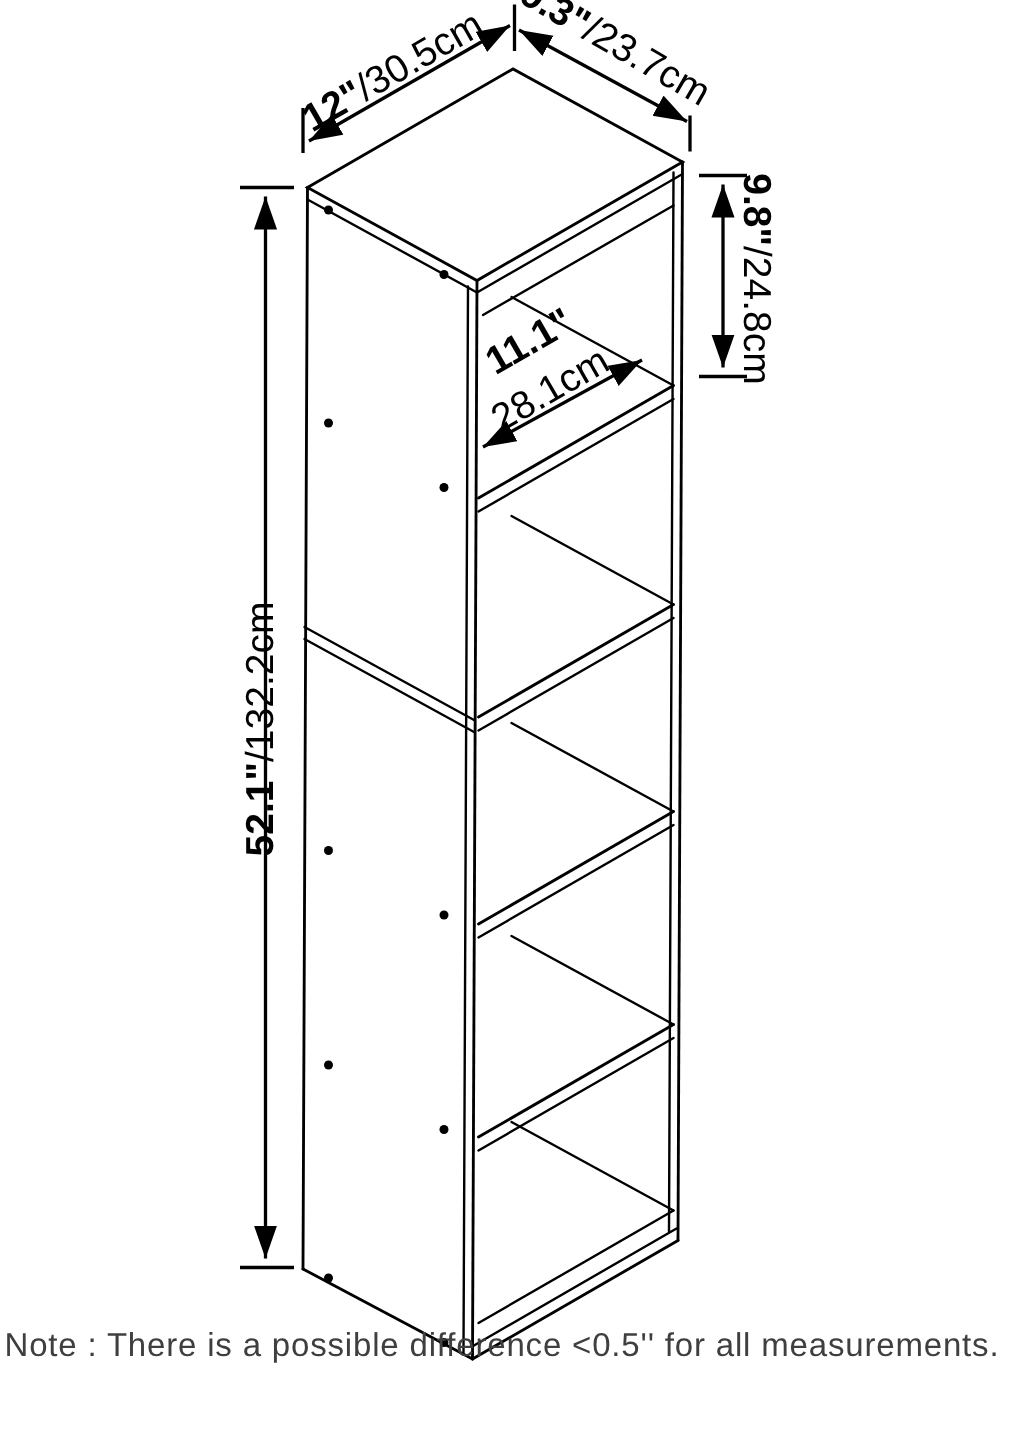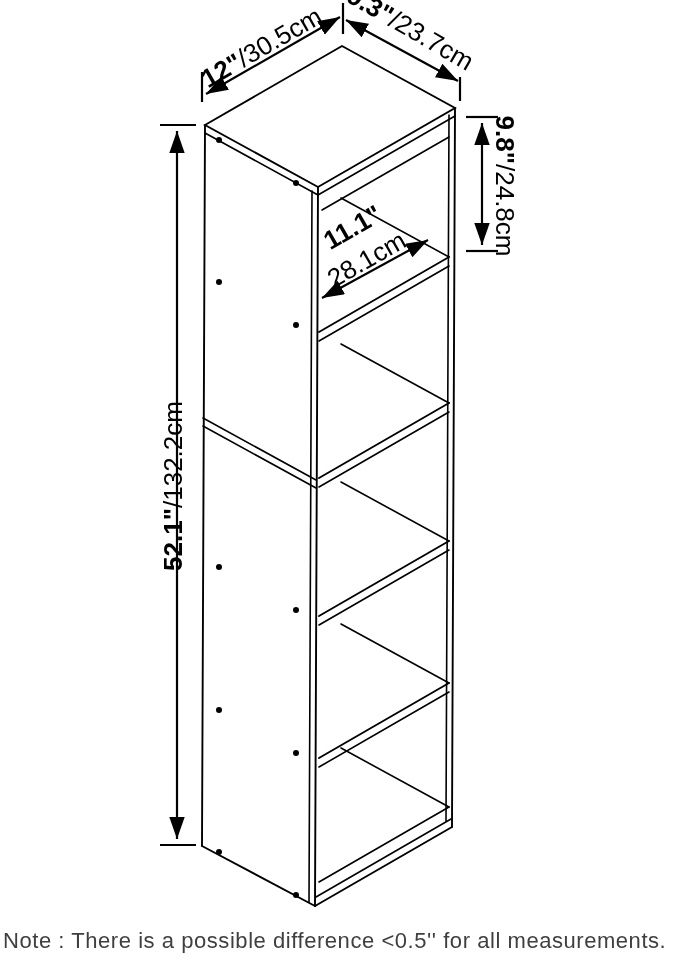--- a/index.html
+++ b/index.html
@@ -8,21 +8,21 @@
   svg{position:absolute;left:0;top:0;}
   .edge{stroke:#000000;stroke-width:1.9;fill:none;stroke-linecap:round;}
   .thin{stroke:#000000;stroke-width:1.6;fill:none;stroke-linecap:round;}
   .dim{stroke:#000000;stroke-width:2.2;fill:none;}
   .tick{stroke:#000000;stroke-width:2.2;fill:none;}
   .hole{fill:#000000;}
   text{font-family:"Liberation Sans",sans-serif;fill:#000000;}
   .lbl{font-size:26px;}
   .din{font-weight:bold;}
   .dcm{font-weight:normal;}
-  .note{position:absolute;left:3px;top:928px;width:676px;font-size:22px;
+  .note{position:absolute;left:3px;top:884px;width:676px;font-size:22px;
         letter-spacing:0.55px;color:#3f3f3f;white-space:nowrap;}
 </style>
 </head>
 <body>
 
 <div class="stage">
   <svg width="679" height="958" viewBox="0 0 679 958">
     <defs>
       <marker id="arr" orient="auto-start-reverse" markerWidth="12" markerHeight="9" refX="10" refY="3.5">
         <path d="M0,0 L10,3.5 L0,7 Z" fill="#000000"></path>

